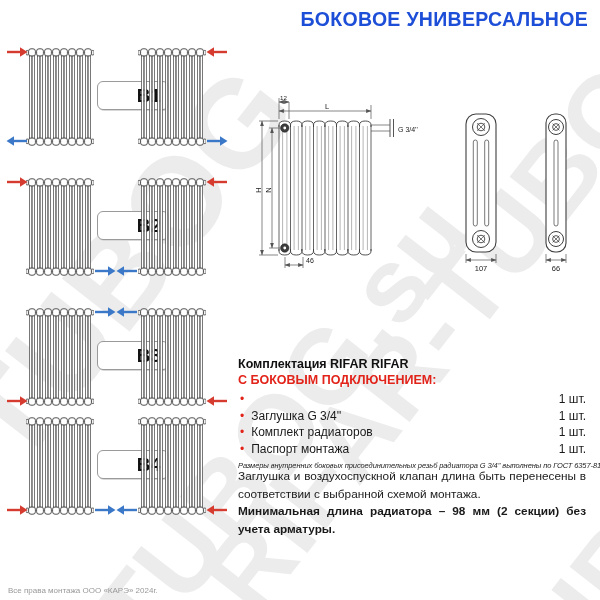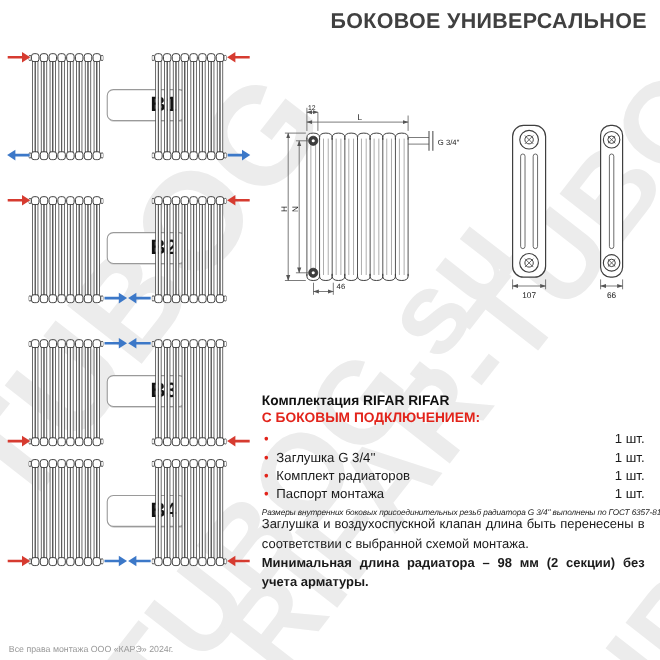--- a/index.html
+++ b/index.html
@@ -3,21 +3,21 @@
 <meta charset="utf-8">
 <style>
   html,body{margin:0;padding:0;}
   #page{position:relative;width:600px;height:600px;background:#ffffff;overflow:hidden;
         font-family:"Liberation Sans", sans-serif;color:#1a1a1a;}
   .wm{position:absolute;font-weight:bold;white-space:nowrap;transform-origin:0 0;z-index:0;
       pointer-events:none;letter-spacing:1px;}
   #content{position:absolute;inset:0;z-index:1;}
   
   .title{position:absolute;top:8px;right:12px;text-align:right;font-weight:bold;
-         font-size:19.5px;line-height:23px;letter-spacing:.3px;color:#404040;}
+         font-size:19.5px;line-height:23px;letter-spacing:.3px;color:#1d4ed8;}
   
   .scheme-row{position:absolute;left:4px;width:232px;height:120px;}
   .radiator{position:absolute;top:5px;width:68px;height:98px;}
   .rad-left{left:22px;}
   .rad-right{left:134px;}
   .label-box{position:absolute;left:93px;top:38px;width:38px;height:27px;
              border:1.3px solid #9a9a9a;border-radius:6px;background:#fff;
              display:flex;align-items:center;justify-content:center;
              font-weight:bold;font-size:19px;color:#111;box-shadow:1px 1px 0 #d8d8d8;padding-left:32px;}
   .arrow{position:absolute;width:22px;height:12px;}

